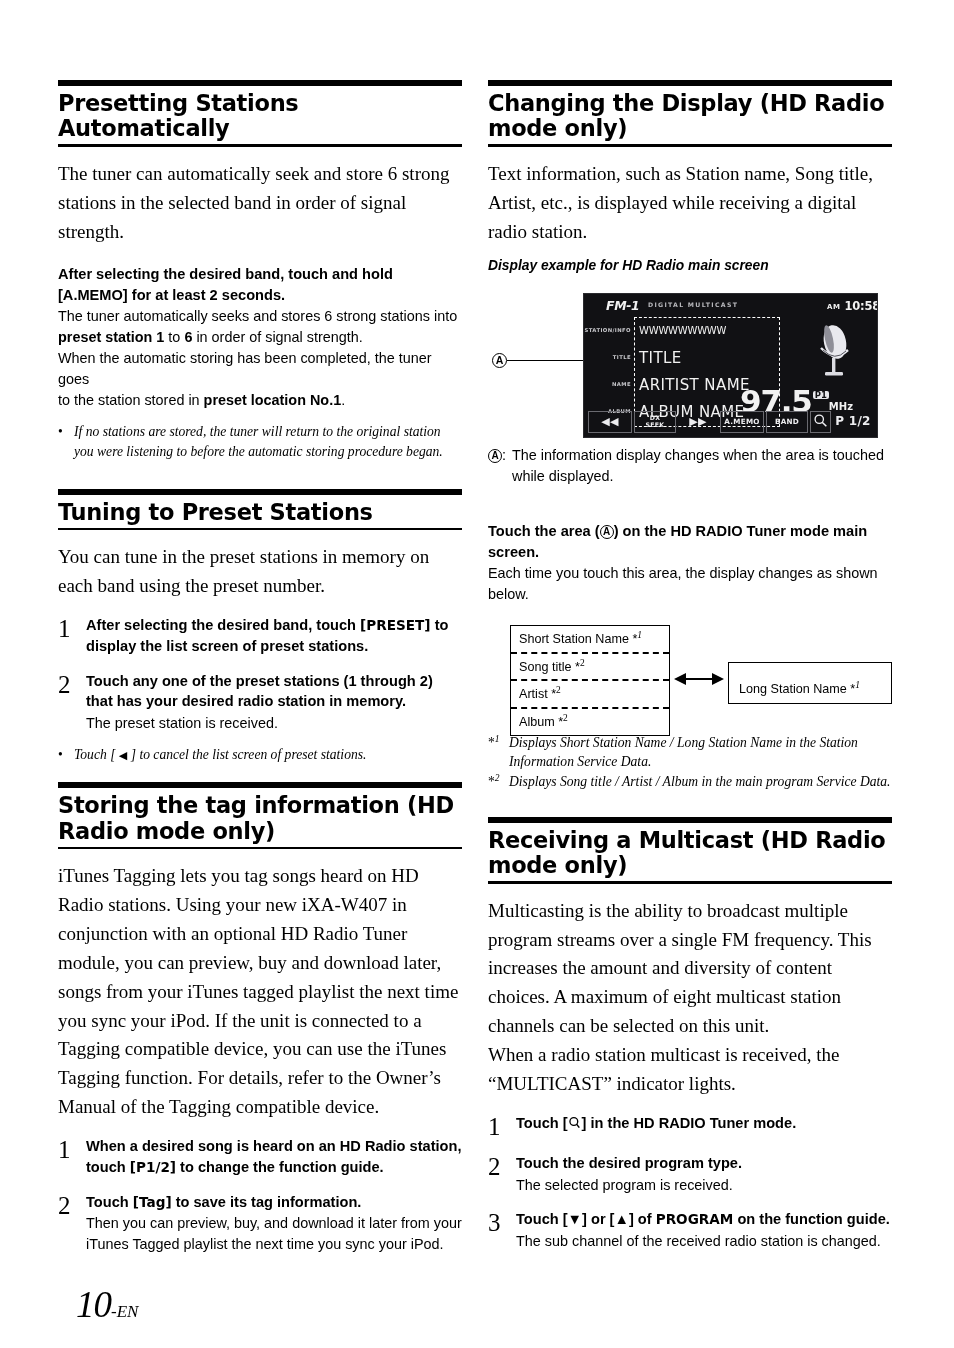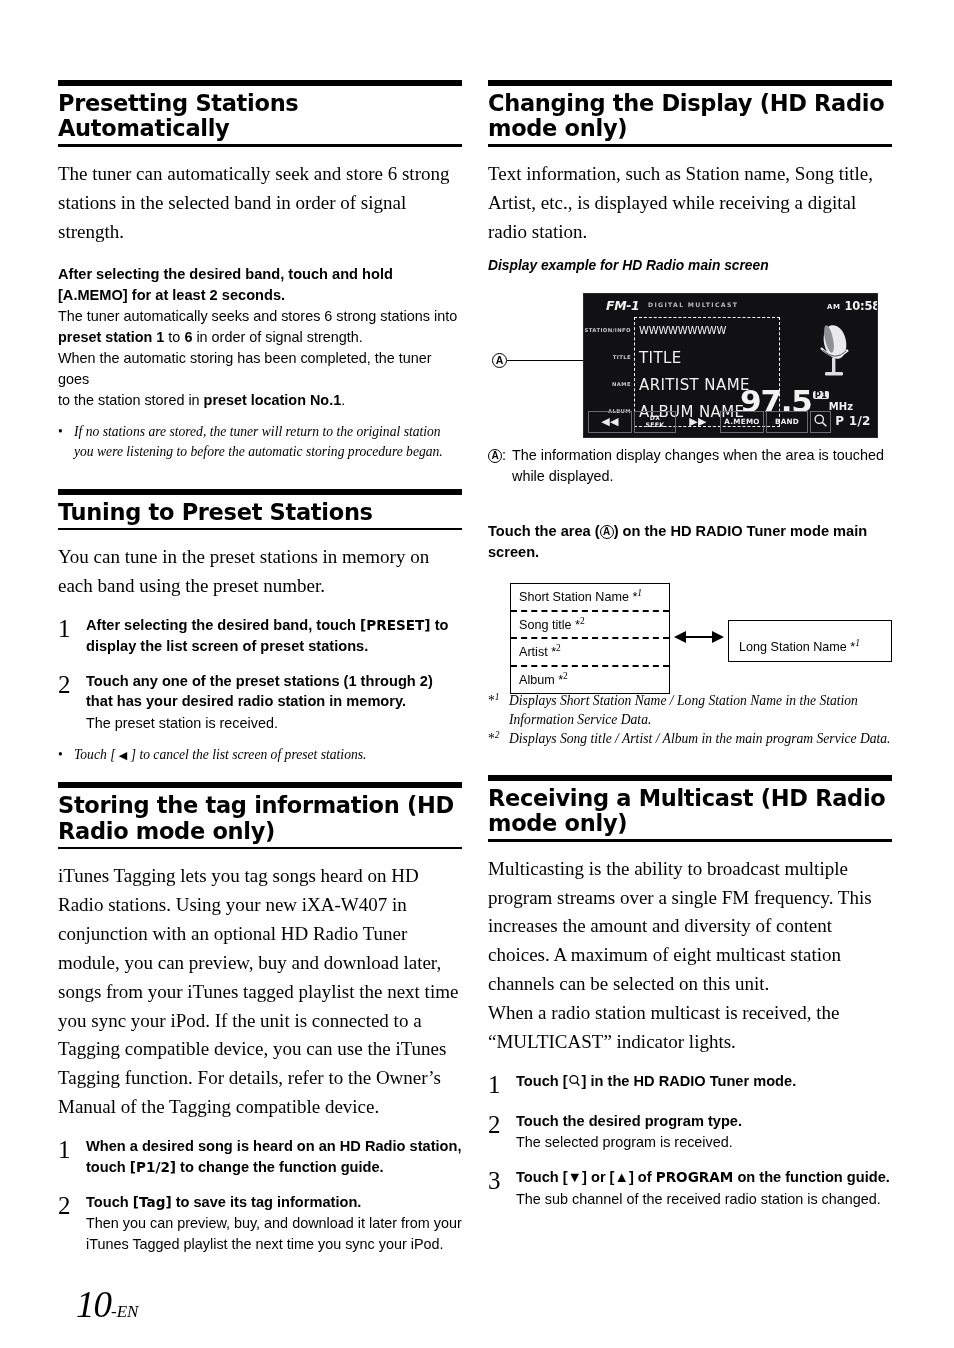--- a/index.html
+++ b/index.html
@@ -439,20 +439,21 @@
         <span class="circA">A</span><span>:</span>
       </span>
       <span style="flex:1;">The information display changes when the area is touched while displayed.</span>
     </div>
 
     <div class="gap-xl"></div>
 
     <div class="b-sans-bold">
       <span>Touch the area (</span><span class="circA">A</span><span>) on the HD RADIO Tuner mode main screen.</span>
     </div>
+    <div class="body-sans">Each time you touch this area, the display changes as shown below.</div>
 
     <div class="fig-flow">
       <div class="box-left">
         <div class="row">
           <span>Short Station Name </span><span class="mk-star">*</span><span class="sup">1</span>
         </div>
         <div class="row">
           <span>Song title </span><span class="mk-star">*</span><span class="sup2">2</span>
         </div>
         <div class="row">

